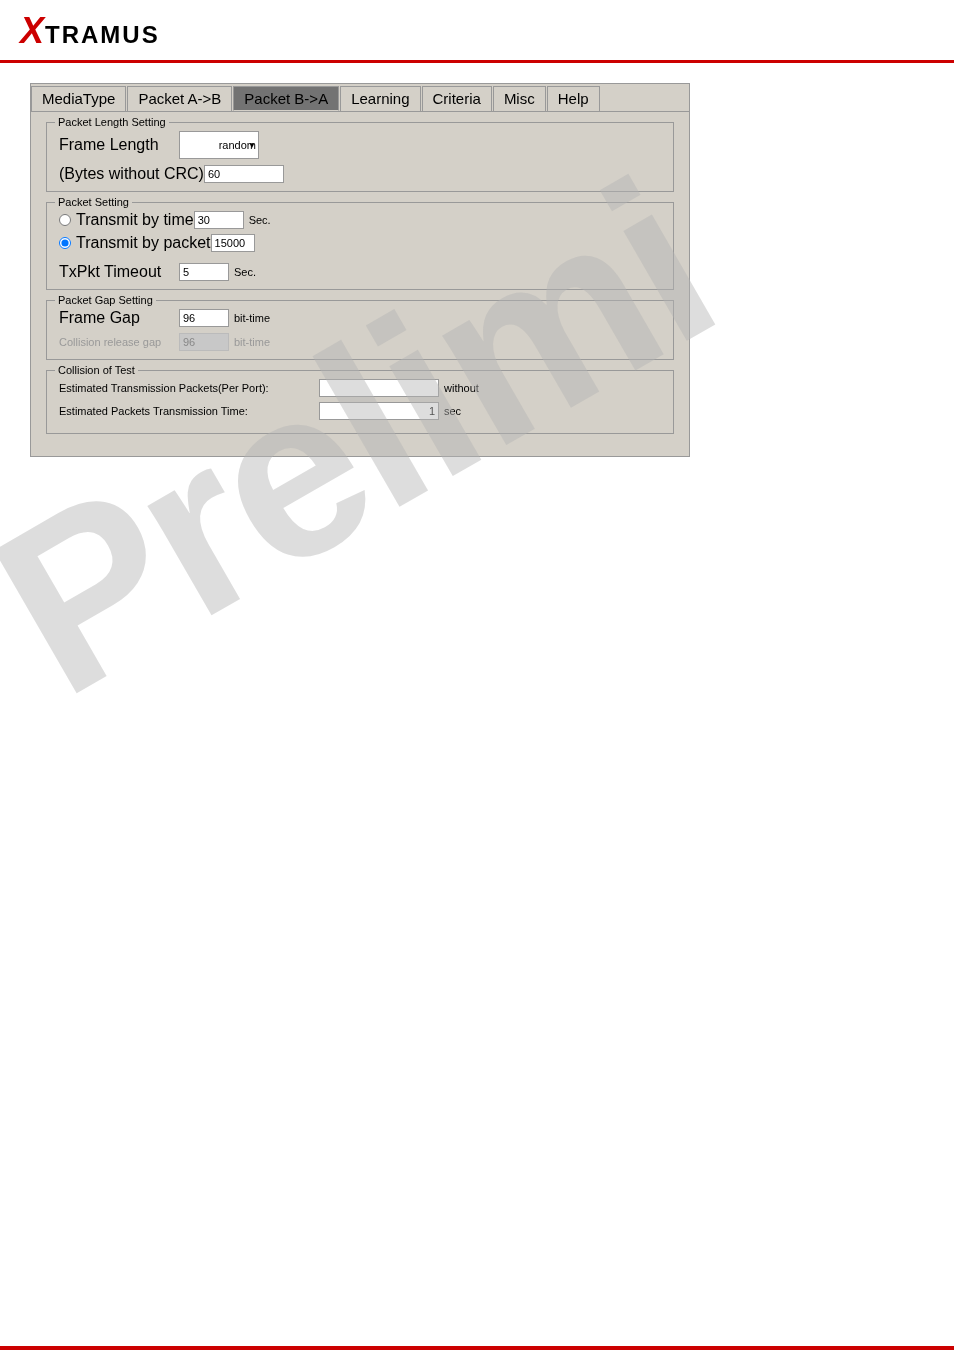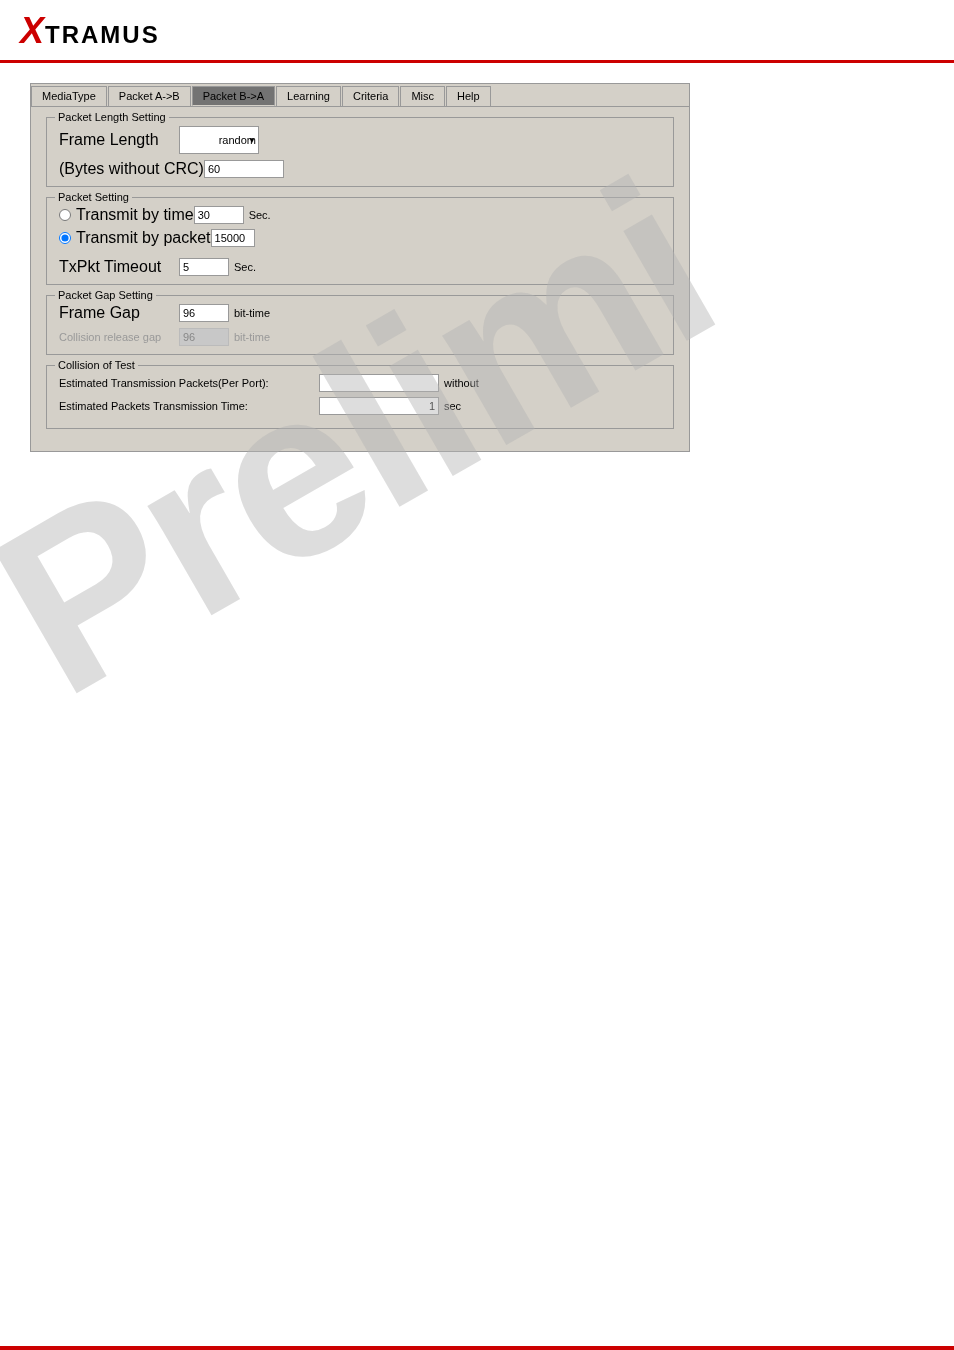--- a/index.html
+++ b/index.html
@@ -56,21 +56,21 @@
       border-bottom: 1px solid #999;
       padding-top: 2px;
     }
 
     .tab {
       padding: 3px 10px;
       border: 1px solid #999;
       border-bottom: none;
       background: #d4d0c8;
       cursor: pointer;
-      font-size: 11px;
+      font-size: 15px;
       margin-right: 1px;
       white-space: nowrap;
     }
     .tab.active {
       background: #737373;
       border-bottom: 1px solid #d4d0c8;
       z-index: 1;
     }
 
     .tab-content {

